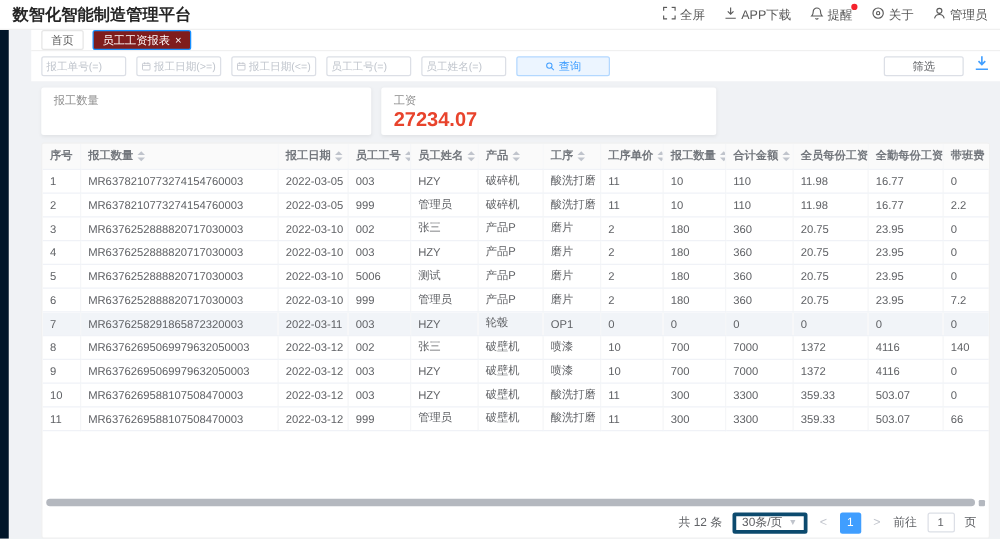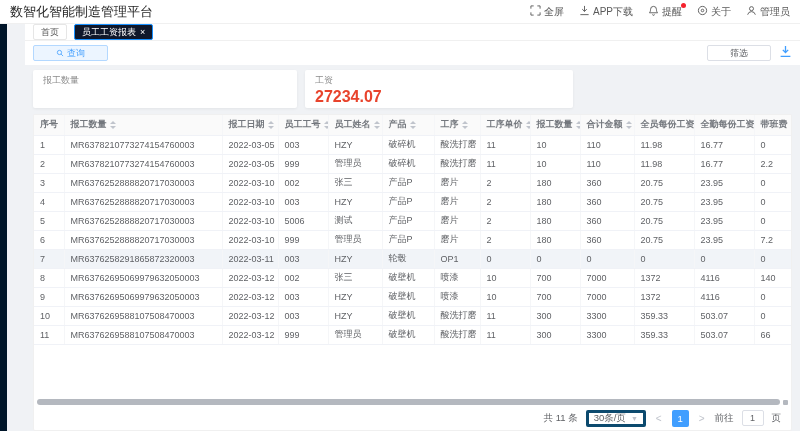--- a/index.html
+++ b/index.html
@@ -1,38 +1,38 @@
 <!DOCTYPE html>
 <html><head>
 <meta charset="utf-8">
 <style>
   * { margin:0; padding:0; box-sizing:border-box; }
   html,body { width:800px; height:431px; overflow:hidden; background:#f0f2f5;
     font-family:"Liberation Sans","DejaVu Sans",sans-serif; }
   
   .topbar { height:24px; background:#fff; display:flex; align-items:center;
     padding:0 10px; border-bottom:1px solid #f0f0f0; }
-  .app-title { font-size:13px; font-weight:normal; color:#262626; }
+  .app-title { font-size:13px; font-weight:bold; color:#262626; }
   .topmenu { margin-left:auto; display:flex; align-items:center; gap:15px; }
   .tm-item { display:flex; align-items:center; gap:3px; font-size:10px;
     color:#595959; cursor:pointer; position:relative; }
   .tm-item svg { width:11px; height:11px; stroke:#595959; fill:none; stroke-width:1; }
   .tm-badge { position:absolute; top:-2px; right:-4px; width:5px; height:5px;
     border-radius:50%; background:#f5222d; }
   
   .bodywrap { position:relative; height:407px; }
   .side-strip { position:absolute; left:0; top:0; bottom:0; width:7px; background:#001529; }
   .content { margin-left:25px; height:100%; display:flex; flex-direction:column; }
   
   .tabsbar { background:#fff; height:17px; display:flex; align-items:center;
     gap:7px; padding:0 8px; border-bottom:1px solid #f0f0f0; }
   .tab-chip { font-size:9px; line-height:12px; padding:1px 7px; border:1px solid #e6e6e6;
     border-radius:2px; background:#fff; color:#595959; display:flex; align-items:center;
     gap:4px; cursor:pointer; }
-  .tab-chip.active { background:#0f172a; border-color:#1890ff; color:#fff;text-align:center; }
+  .tab-chip.active { background:#7f1d1d; border-color:#1890ff; color:#fff;text-align:center; }
   .tab-close { font-size:9px; line-height:9px; }
   
   .filterbar { background:#fff; height:24px; display:flex; align-items:center;
     gap:8px; padding:0 8px; }
   .f-input { width:68px; height:16px; border:1px solid #dcdfe6; border-radius:2px;
     background:#fff; display:flex; align-items:center; padding:0 3px; gap:2px; }
   .f-input svg { width:8px; height:8px; stroke:#c0c4cc; fill:none; stroke-width:1; flex:none; }
   .f-input input { border:none; outline:none; width:100%; font-size:8.5px;
     color:#606266; font-family:inherit; }
   .f-input input::placeholder { color:#bfc4cc; }
@@ -131,20 +131,49 @@
         <span class="tab-chip">
           <span>首页</span>
         </span>
         <span class="tab-chip active">
           <span>员工工资报表</span>
           <span class="tab-close">×</span>
         </span>
       </div>
 
     <div class="filterbar">
+      <span id="filter-inputs" style="display:flex;gap:8px;align-items:center">
+          <span class="f-input">
+            <input placeholder="报工单号(=)" style="">
+          </span>
+          <span class="f-input">
+            <span style="display: inline-flex;">
+              <svg viewBox="0 0 12 12">
+                <rect x="1.5" y="2.5" width="9" height="8" rx="1"></rect>
+                <path d="M1.5 5h9M4 1.2v2.3M8 1.2v2.3"></path>
+              </svg>
+            </span>
+            <input placeholder="报工日期(&gt;=)" style="">
+          </span>
+          <span class="f-input">
+            <span style="display: inline-flex;">
+              <svg viewBox="0 0 12 12">
+                <rect x="1.5" y="2.5" width="9" height="8" rx="1"></rect>
+                <path d="M1.5 5h9M4 1.2v2.3M8 1.2v2.3"></path>
+              </svg>
+            </span>
+            <input placeholder="报工日期(&lt;=)" style="">
+          </span>
+          <span class="f-input">
+            <input placeholder="员工工号(=)" style="">
+          </span>
+          <span class="f-input">
+            <input placeholder="员工姓名(=)" style="">
+          </span>
+        </span>
       <button class="btn btn-query">
         <svg viewBox="0 0 12 12">
             <circle cx="5.2" cy="5.2" r="3.2"></circle>
             <path d="M7.6 7.6l3 3"></path>
           </svg>
         <span>查询</span>
       </button>
       <span class="f-right">
         <button class="btn btn-filter">
           <span>筛选</span>
@@ -411,21 +440,21 @@
               <td>2581.35</td>
             </tr>
           </tbody>
       </table>
       <div class="tspacer"></div>
       <div class="hscroll">
         <div class="bar"></div>
         <div class="nub"></div>
       </div>
       <div class="pager">
-        <span>共 11 条</span>
+        <span>共 12 条</span>
         <span class="psel">
           <span>30条/页</span>
           <span class="caret">▼</span>
         </span>
         <span class="parrow">&lt;</span>
         <span class="pnum">1</span>
         <span class="parrow">&gt;</span>
         <span>前往</span>
         <input class="goto-input" value="1" style="">
         <span>页</span>

